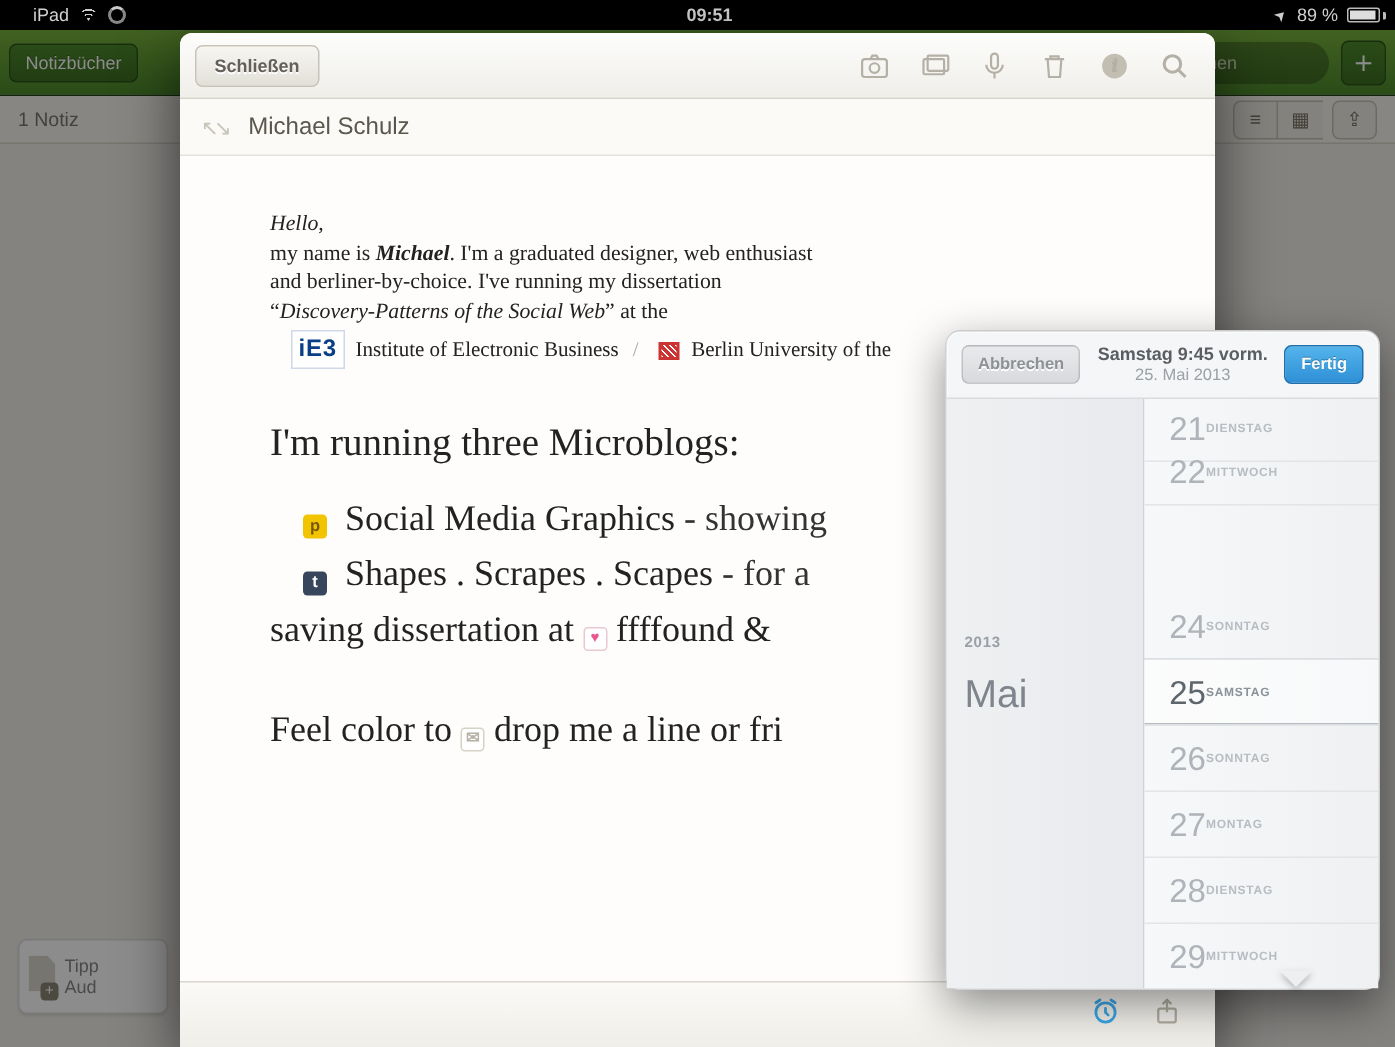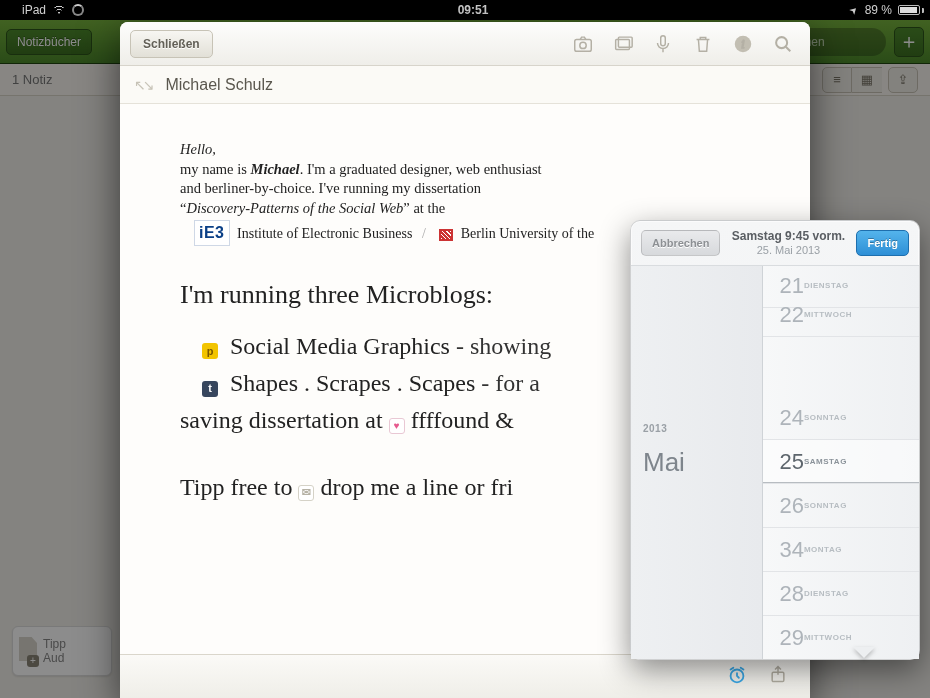--- a/index.html
+++ b/index.html
@@ -334,21 +334,21 @@
     <div class="blog-line">
       <span class="mini-icon mi-t">t</span>
       <span>Shapes . Scrapes . Scapes</span><span class="dash">  - for a</span>
     </div>
 
     <div class="body-line">
       <span>saving dissertation at  </span><span class="mini-icon mi-ff"></span><span>ffffound</span><span>  &amp;</span>
     </div>
 
     <div class="para body-line">
-      <span>Tipp free to  </span><span class="mini-icon mi-mail"></span><span>drop me a line</span><span>  or fri</span>
+      <span>Feel color to  </span><span class="mini-icon mi-mail"></span><span>drop me a line</span><span>  or fri</span>
     </div>
   </div>
 
   <div class="nm-bottom">
     <span class="bb-clock">
       <svg viewBox="0 0 24 24">
           <circle cx="12" cy="13" r="7" fill="none" stroke="#3aa9e8" stroke-width="2"></circle>
           <path d="M12 10v3l2 2" stroke="#3aa9e8" stroke-width="2" fill="none" stroke-linecap="round"></path>
           <path d="M5 6l3-2M19 6l-3-2" stroke="#3aa9e8" stroke-width="2" fill="none" stroke-linecap="round"></path>
         </svg>
@@ -393,21 +393,21 @@
         </div>
         <div class="row sel" style="top: 174px;">
           <span class="num">25</span>
           <span class="wd">SAMSTAG</span>
         </div>
         <div class="row" style="top: 218px;">
           <span class="num">26</span>
           <span class="wd">SONNTAG</span>
         </div>
         <div class="row" style="top: 262px;">
-          <span class="num">34</span>
+          <span class="num">27</span>
           <span class="wd">MONTAG</span>
         </div>
         <div class="row" style="top: 306px;">
           <span class="num">28</span>
           <span class="wd">DIENSTAG</span>
         </div>
         <div class="row" style="top: 350px;">
           <span class="num">29</span>
           <span class="wd">MITTWOCH</span>
         </div>

